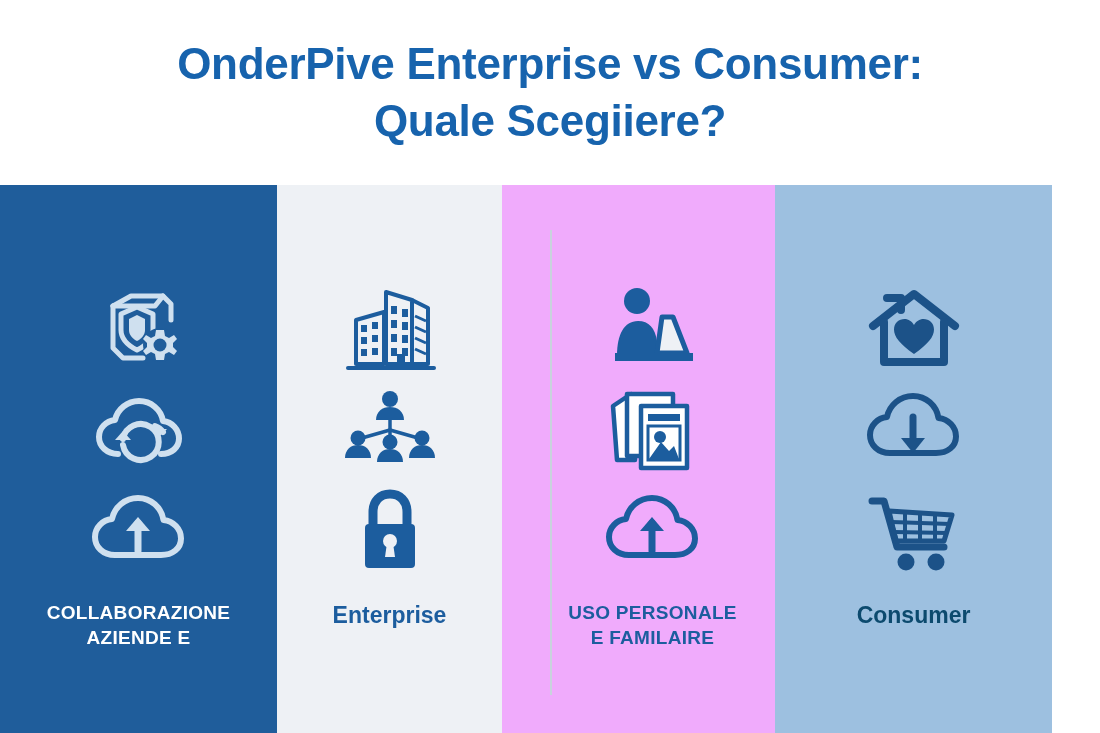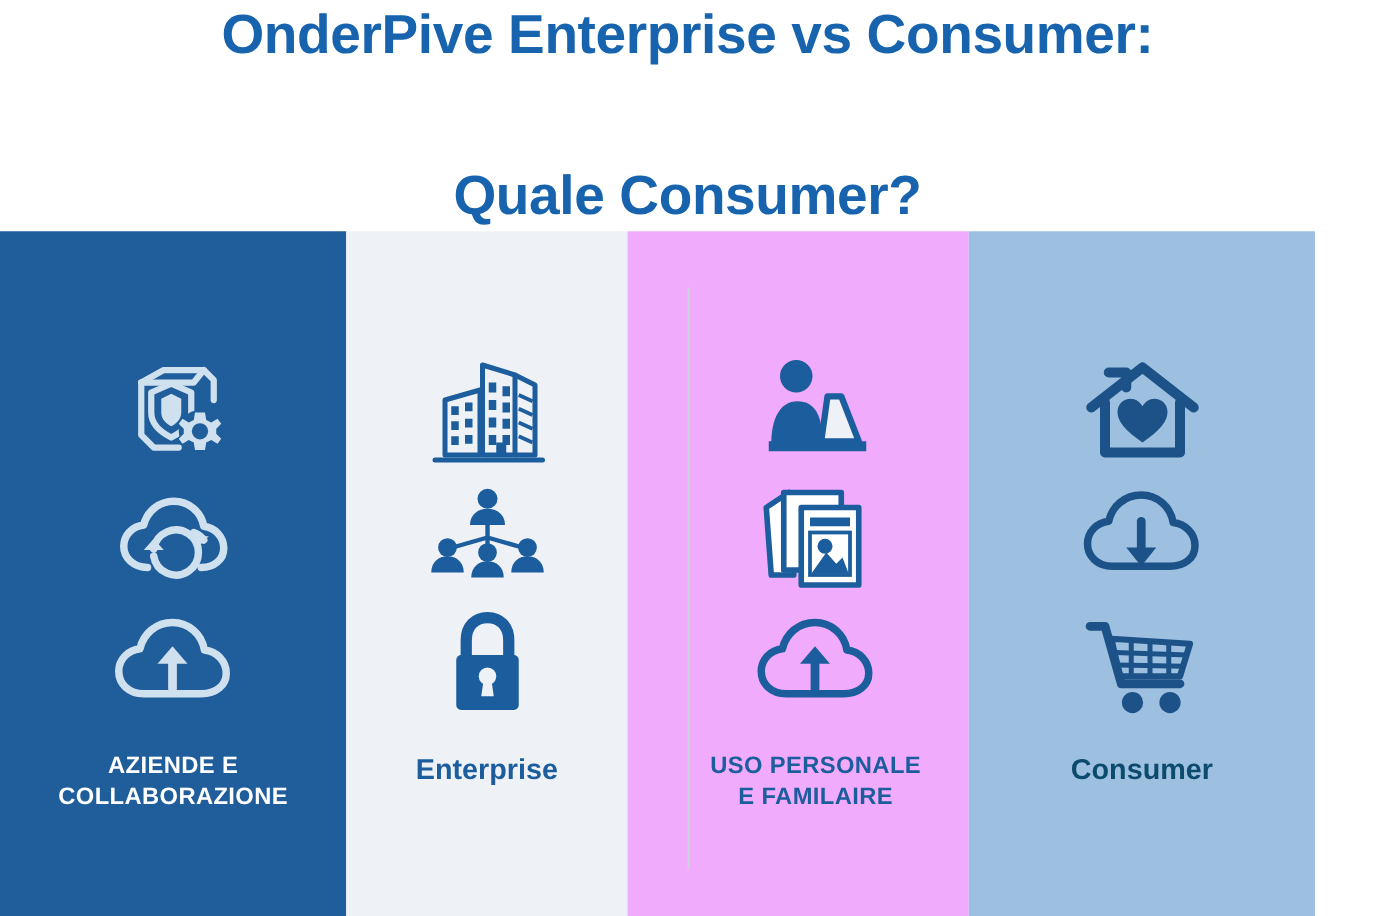--- a/index.html
+++ b/index.html
@@ -22,21 +22,21 @@
     flex-direction: column;
   }
 
   
   .header {
     height: 185px;
     background: #ffffff;
     display: flex;
     flex-direction: column;
     align-items: center;
-    justify-content: space-between;
+    justify-content: center;
     flex: none;
   }
   .title-line {
     font-size: 44px;
     font-weight: bold;
     color: #1763ad;
     letter-spacing: -0.3px;
     line-height: 1.28;
     text-align: center;
     white-space: nowrap;
@@ -98,21 +98,21 @@
   .label-dark  { color: #1c5d9e; }
   .label-deep  { color: #0c4a6e; }
 </style>
 </head>
 <body>
 
 <div class="infographic">
 
   <div class="header">
     <div class="title-line">OnderPive Enterprise vs Consumer:</div>
-    <div class="title-line">Quale Consumer?</div>
+    <div class="title-line">Quale Scegiiere?</div>
   </div>
 
   <div class="columns">
 
     <div class="col col-1">
 
       <div class="icon-slot">
         <svg width="96" height="96" viewBox="0 0 96 96" fill="none">
           <path d="M22 26 L40 16 L72 16 L80 24 L80 40" stroke="#cfe0ef" stroke-width="5" stroke-linecap="round" stroke-linejoin="round" fill="none"></path>
           <path d="M22 26 L22 68 L32 78 L52 78" stroke="#cfe0ef" stroke-width="5" stroke-linecap="round" stroke-linejoin="round" fill="none"></path>
@@ -143,22 +143,22 @@
       <div class="icon-slot">
         <svg width="104" height="78" viewBox="0 0 104 78" fill="none">
           <path d="M28 62 C16 62 8 54 8 44 C8 34.5 15.5 27 25 26 C27.5 14 38 5 51 5
                    C64 5 74.5 14.5 76.5 27 C86.5 28 94 36 94 45.5 C94 55.5 85.5 62 74 62 Z" stroke="#cfe0ef" stroke-width="6" stroke-linecap="round" stroke-linejoin="round" fill="none"></path>
           <path d="M51 58 L51 30" stroke="#cfe0ef" stroke-width="7" stroke-linecap="round"></path>
           <path d="M51 24 L63 38 L39 38 Z" fill="#cfe0ef"></path>
         </svg>
       </div>
 
       <div class="col-label label-upper label-light">
+        <div>COLLABORAZIONE</div>
         <div>AZIENDE E</div>
-        <div>COLLABORAZIONE</div>
       </div>
     </div>
 
     <div class="col col-2">
 
       <div class="icon-slot">
         <svg width="100" height="96" viewBox="0 0 100 96" fill="none">
           <g stroke="#1c5d9e" stroke-width="4" stroke-linejoin="round" fill="none">
             <path d="M46 12 L72 20 L72 84 L46 84 Z"></path>
             <path d="M72 20 L88 28 L88 84 L72 84"></path>

